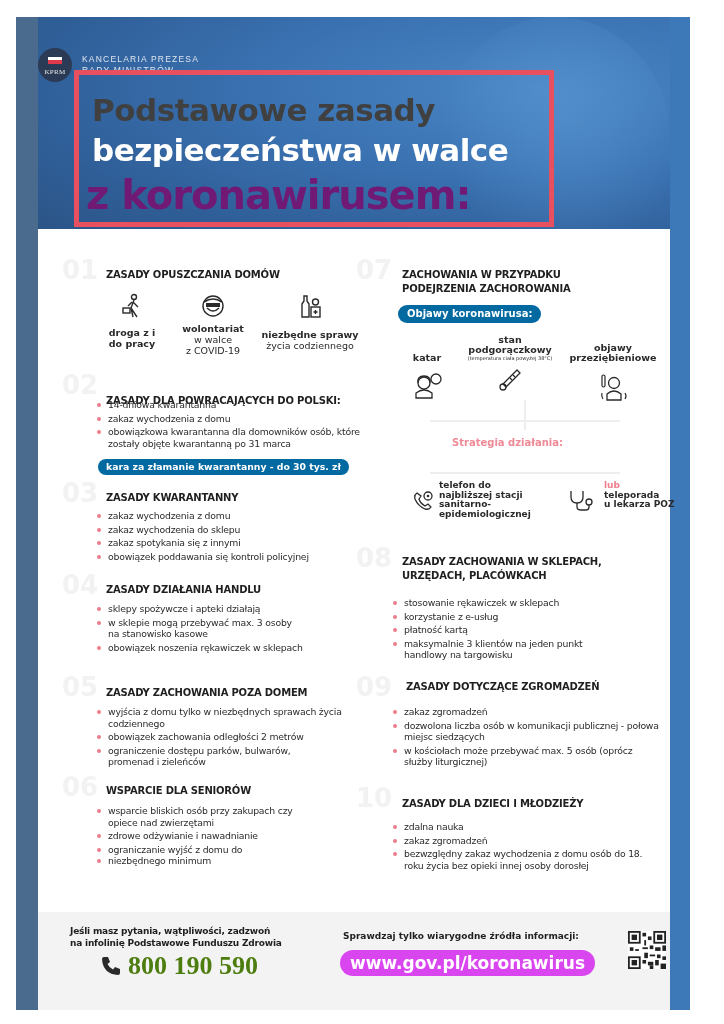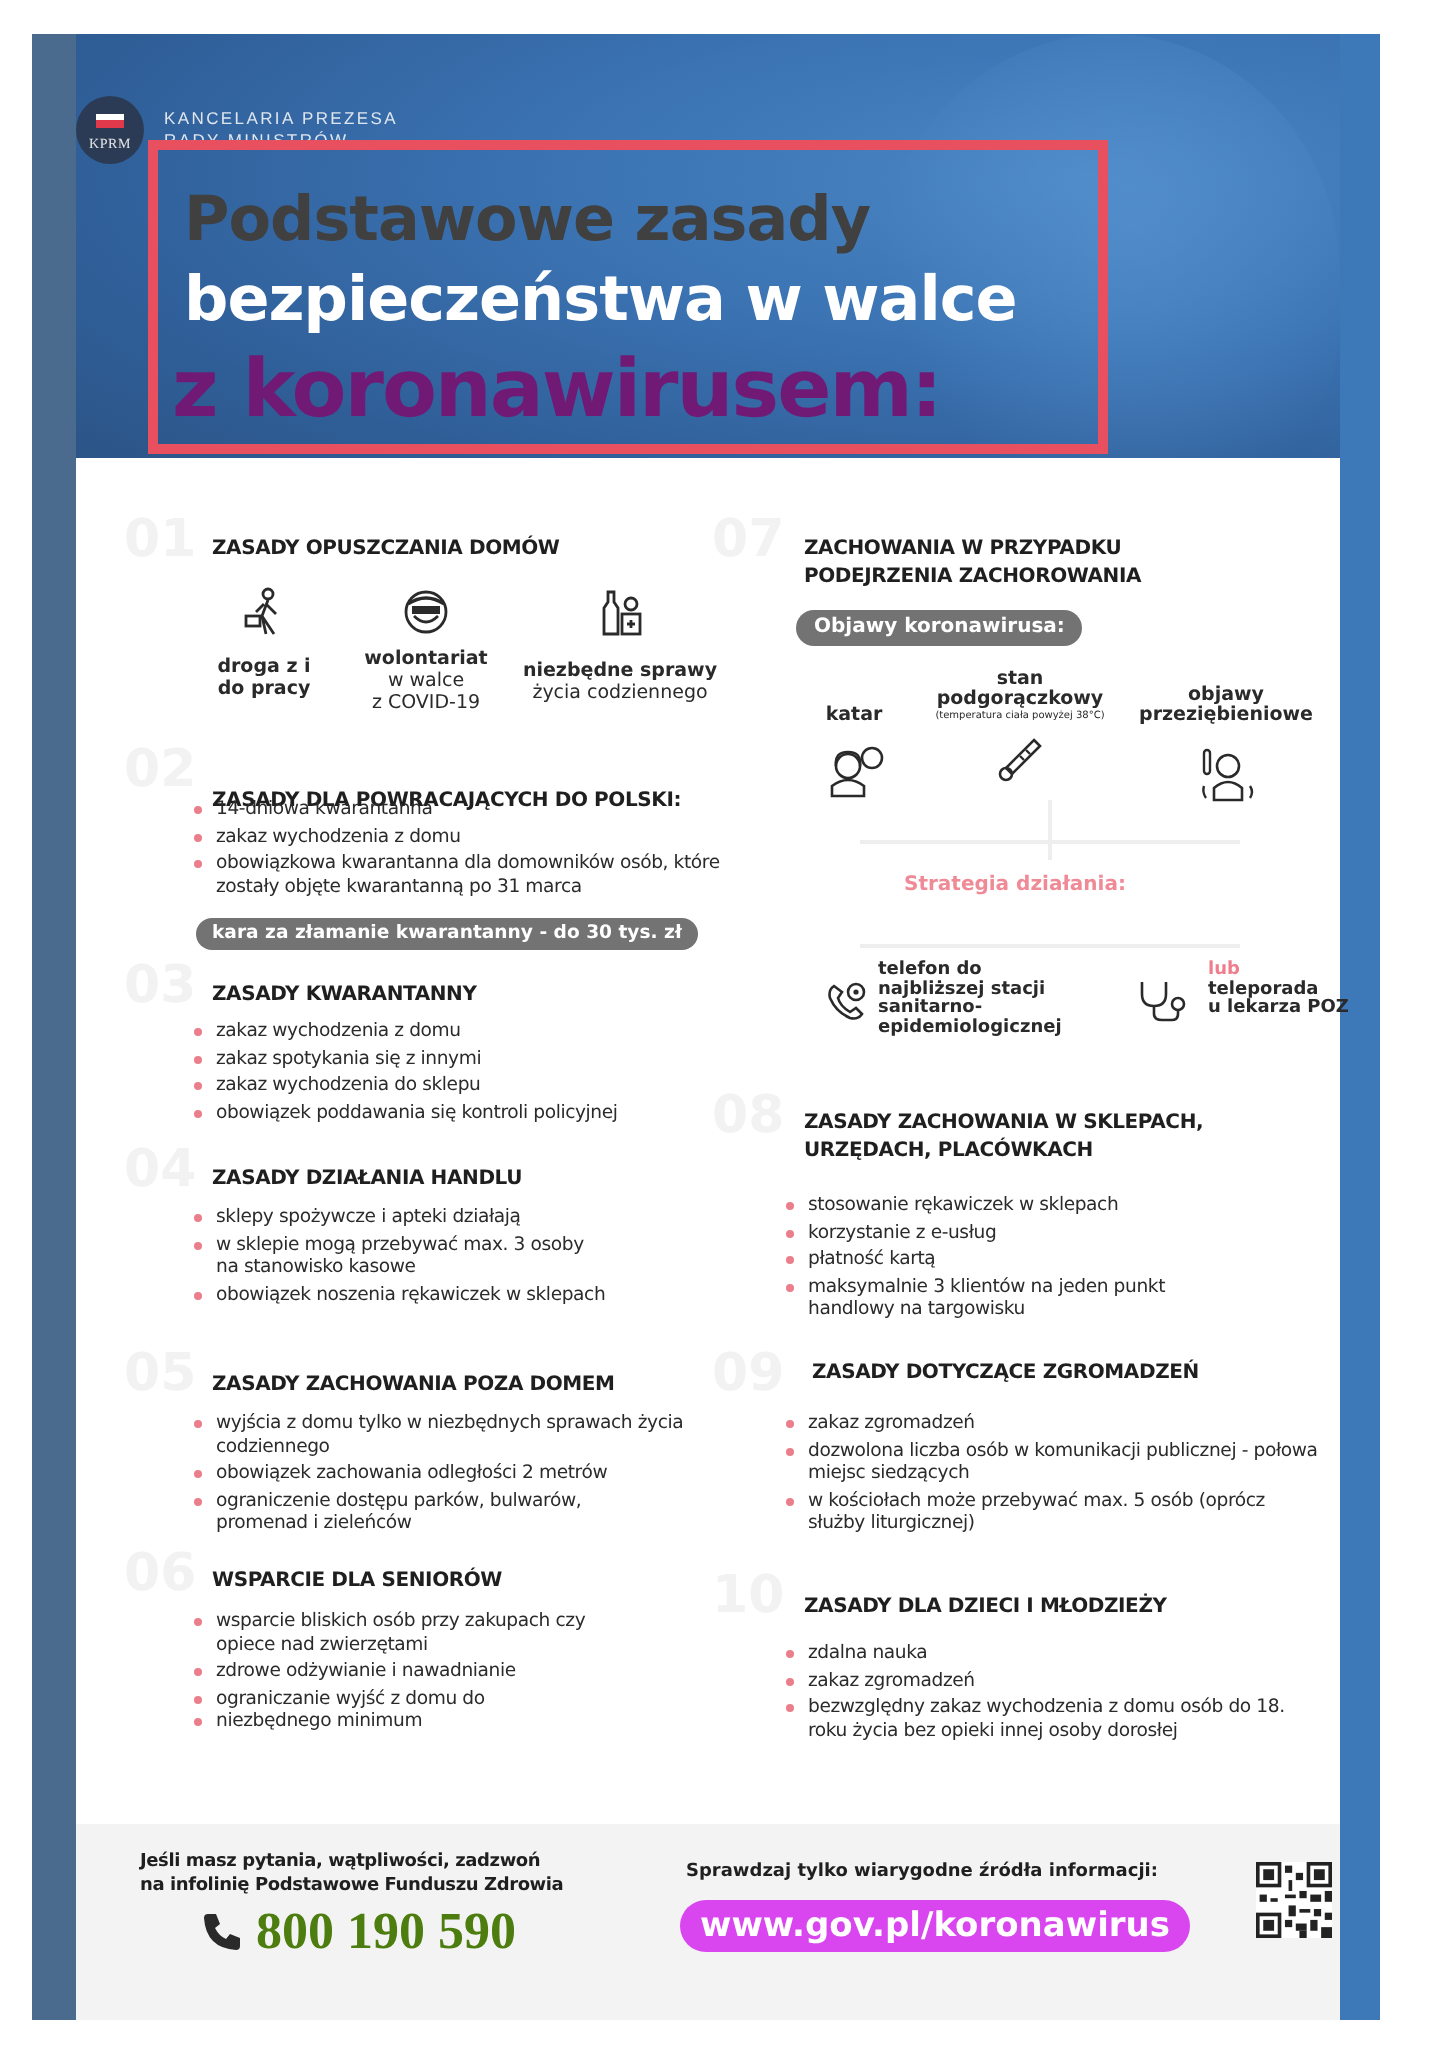--- a/index.html
+++ b/index.html
@@ -31,21 +31,21 @@
   ul.blist { position:absolute; margin:0; padding:0; list-style:none; font-family:"DejaVu Sans", sans-serif; font-size:9.3px; color:#2b2b2b; line-height:11.5px; letter-spacing:-0.2px; }
   ul.blist li { position:relative; padding-left:12px; margin-bottom:2px; }
   ul.blist li::before { content:""; position:absolute; left:1px; top:4px; width:4px; height:4px; border-radius:50%; background:#ec7d8a; }
   ul.blist li.nobullet::before { display:none; }
 
   .iconcell { position:absolute; text-align:center; font-family:"DejaVu Sans", sans-serif; font-size:9.5px; line-height:11px; color:#2a2a2a; }
   .iconcell .lbl { font-weight:bold; }
   .iconcell .lbl-normal { font-weight:normal; }
   .icon { display:inline-block; }
 
-  .pill { position:absolute; background:#737373; color:#fff; font-weight:bold; font-family:"DejaVu Sans", sans-serif; border-radius:12px; white-space:nowrap; }
+  .pill { position:absolute; background:#0369a1; color:#fff; font-weight:bold; font-family:"DejaVu Sans", sans-serif; border-radius:12px; white-space:nowrap; }
   .pill-kara { left:98px; top:459px; height:16px; line-height:16px; font-size:9.3px; padding:0 8px; }
   .pill-objawy { left:398px; top:305px; height:18px; line-height:18px; font-size:10px; padding:0 9px; }
 
   .sym { position:absolute; text-align:center; font-family:"DejaVu Sans", sans-serif; font-weight:bold; font-size:9.5px; line-height:10px; color:#2a2a2a; }
   .sym small { display:block; font-weight:normal; font-size:5px; line-height:6px; }
   .strategy { position:absolute; left:452px; top:437px; font-family:"DejaVu Sans", sans-serif; font-weight:bold; font-size:10px; color:#ef8a96; }
   .tree-line { position:absolute; background:#eeeeee; }
 
   .contact { position:absolute; font-family:"DejaVu Sans", sans-serif; font-weight:bold; font-size:9px; line-height:9.5px; color:#2a2a2a; }
   .contact .lub { color:#ef7d8b; display:block; }
@@ -125,22 +125,22 @@
   <li>14-dniowa kwarantanna</li>
   <li>zakaz wychodzenia z domu</li>
   <li>obowiązkowa kwarantanna dla domowników osób, które zostały objęte kwarantanną po 31 marca</li>
 </ul>
 <div class="pill pill-kara">kara za złamanie kwarantanny - do 30 tys. zł</div>
 
 <div class="num" style="left:62px; top:478px;">03</div>
 <div class="sec-title" style="left:106px; top:491px;">ZASADY KWARANTANNY</div>
 <ul class="blist" style="left:96px; top:510px; width:270px;">
   <li>zakaz wychodzenia z domu</li>
+  <li>zakaz wychodzenia do sklepu</li>
   <li>zakaz spotykania się z innymi</li>
-  <li>zakaz wychodzenia do sklepu</li>
   <li>obowiązek poddawania się kontroli policyjnej</li>
 </ul>
 
 <div class="num" style="left:62px; top:570px;">04</div>
 <div class="sec-title" style="left:106px; top:583px;">ZASADY DZIAŁANIA HANDLU</div>
 <ul class="blist" style="left:96px; top:603px; width:260px;">
   <li>sklepy spożywcze i apteki działają</li>
   <li style="width:190px;">w sklepie mogą przebywać max. 3 osoby na stanowisko kasowe</li>
   <li>obowiązek noszenia rękawiczek w sklepach</li>
 </ul>

